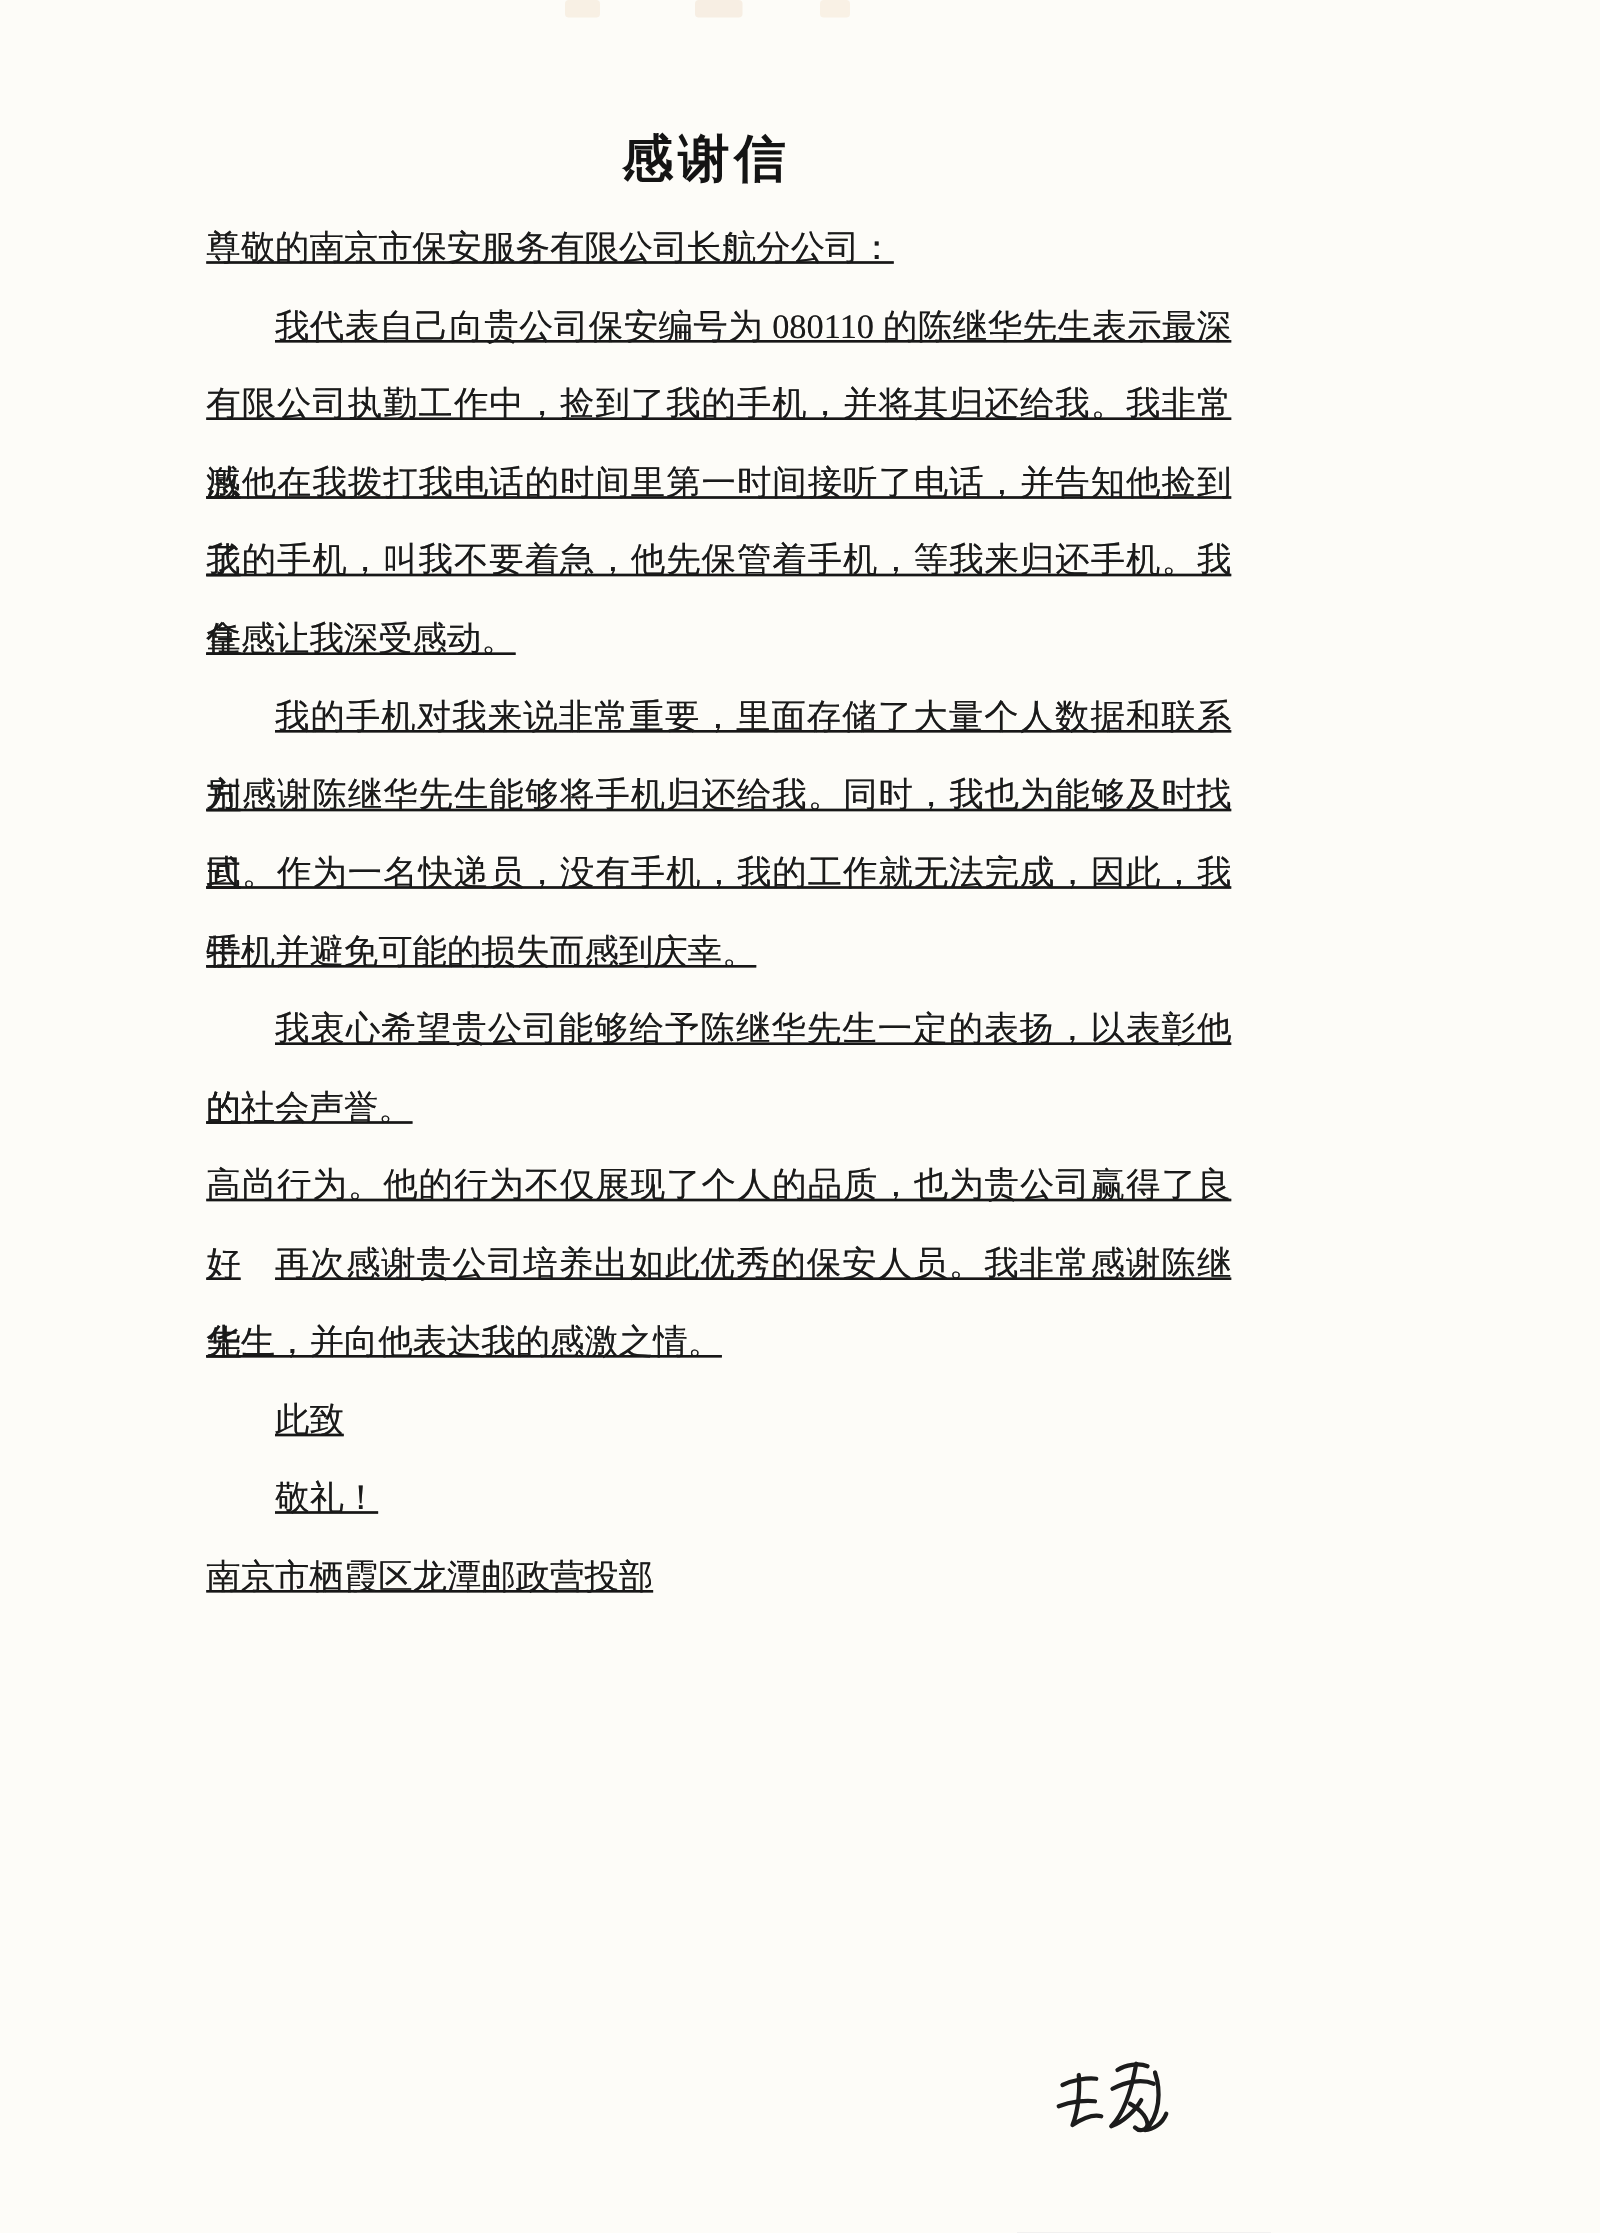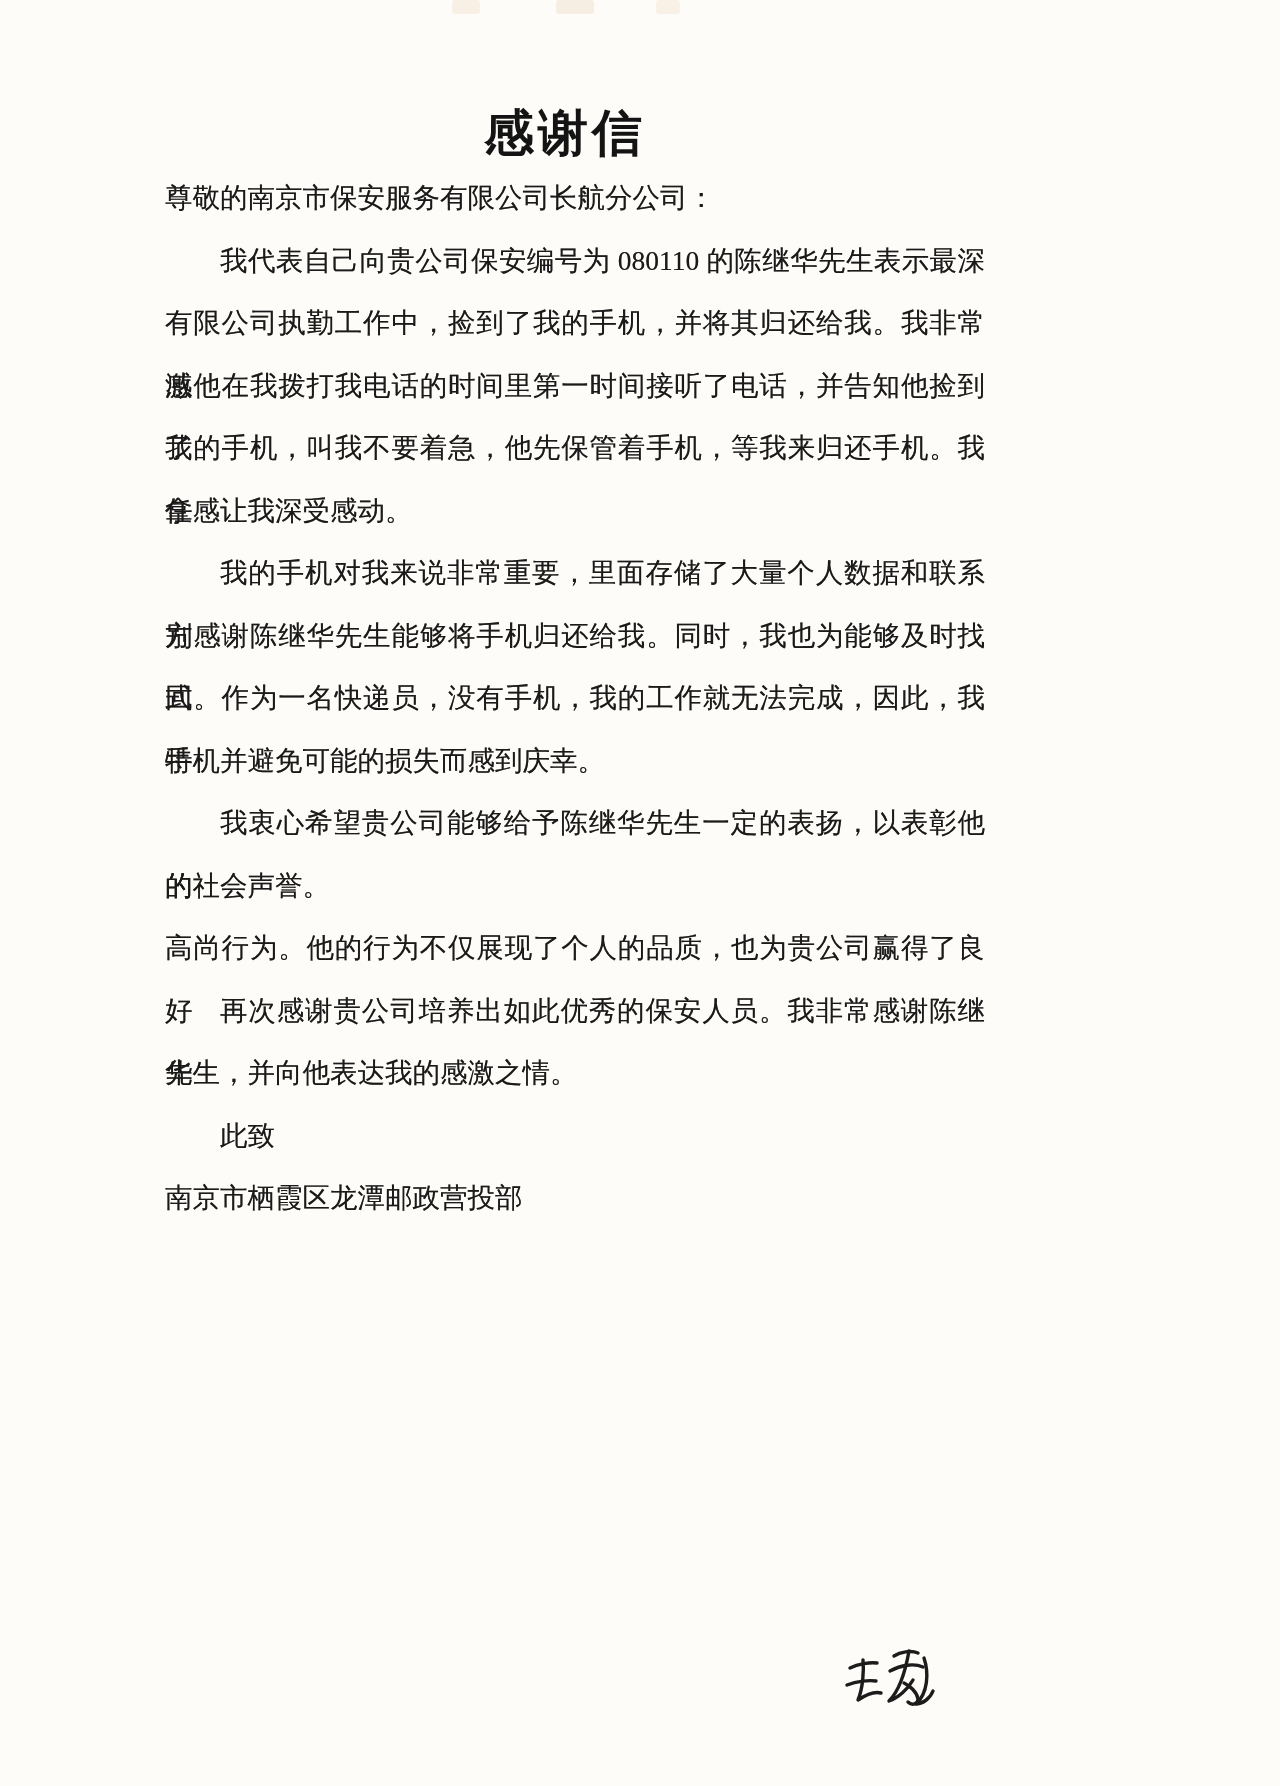--- a/index.html
+++ b/index.html
@@ -27,31 +27,32 @@
   .artifact.a1 { left: 452px; width: 28px; background: #e7c9a0; }
   .artifact.a2 { left: 556px; width: 38px; background: #e4bd9a; }
   .artifact.a3 { left: 656px; width: 24px; background: #eccfa6; }
 
   .title {
     position: absolute;
     top: 100px;
     left: 0;
     width: 1130px; 
     text-align: center;
-    font-size: 50px;
+    font-size: 41px;
     font-weight: 700;
     letter-spacing: 4px;
     color: #141414;
   }
 
   .body-block {
     position: absolute;
     top: 167px;
     left: 165px;
     width: 820px;
+    text-decoration: underline;
   }
 
   .line {
     height: 62.5px;
     line-height: 62.5px;
     font-size: 27.5px;
     white-space: nowrap;
     color: #1a1a1a;
     text-shadow: 0 0 0.5px rgba(20,20,20,0.55);
   }
@@ -102,20 +103,21 @@
       <div class="line justify indent">我的手机对我来说非常重要，里面存储了大量个人数据和联系方</div>
       <div class="line justify">别感谢陈继华先生能够将手机归还给我。同时，我也为能够及时找回</div>
       <div class="line justify">式。作为一名快递员，没有手机，我的工作就无法完成，因此，我特</div>
       <div class="line left">手机并避免可能的损失而感到庆幸。</div>
       <div class="line justify indent">我衷心希望贵公司能够给予陈继华先生一定的表扬，以表彰他的</div>
       <div class="line left">的社会声誉。</div>
       <div class="line justify">高尚行为。他的行为不仅展现了个人的品质，也为贵公司赢得了良好</div>
       <div class="line justify indent">再次感谢贵公司培养出如此优秀的保安人员。我非常感谢陈继华</div>
       <div class="line left">先生，并向他表达我的感激之情。</div>
       <div class="line left indent">此致</div>
+      <div class="line left indent">敬礼！</div>
       <div class="line right">南京市栖霞区龙潭邮政营投部</div>
     </div>
 
   <div class="signature">
     <svg viewBox="0 0 104 100" xmlns="http://www.w3.org/2000/svg">
 
       <path d="M12 30 C 20 26, 32 24, 39 25"></path>
       <path d="M9 47 C 19 43, 31 42, 38 43"></path>
       <path d="M25 22 C 26 32, 25 50, 20 62 C 26 58, 36 53, 43 55"></path>
 

